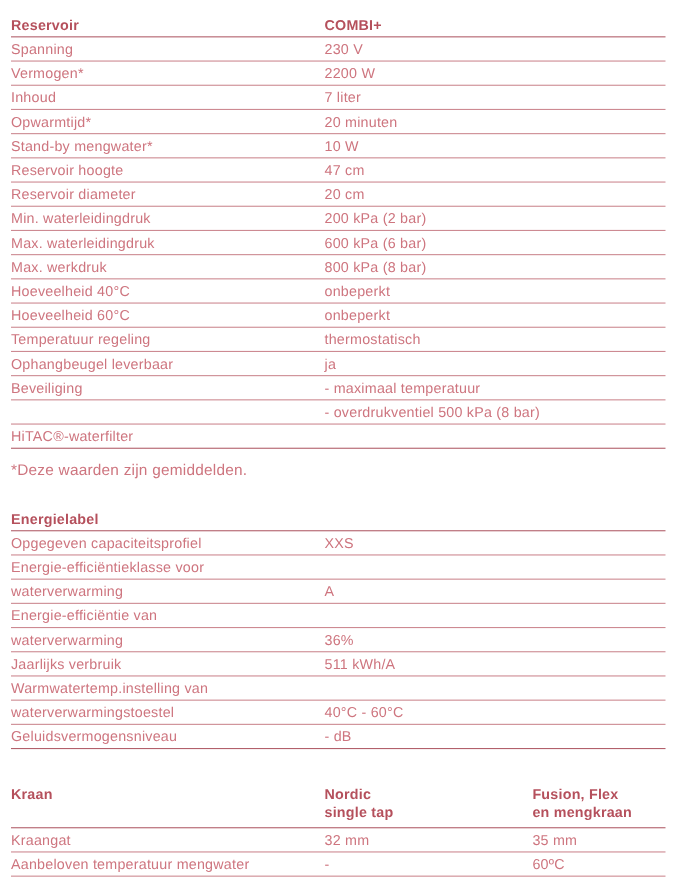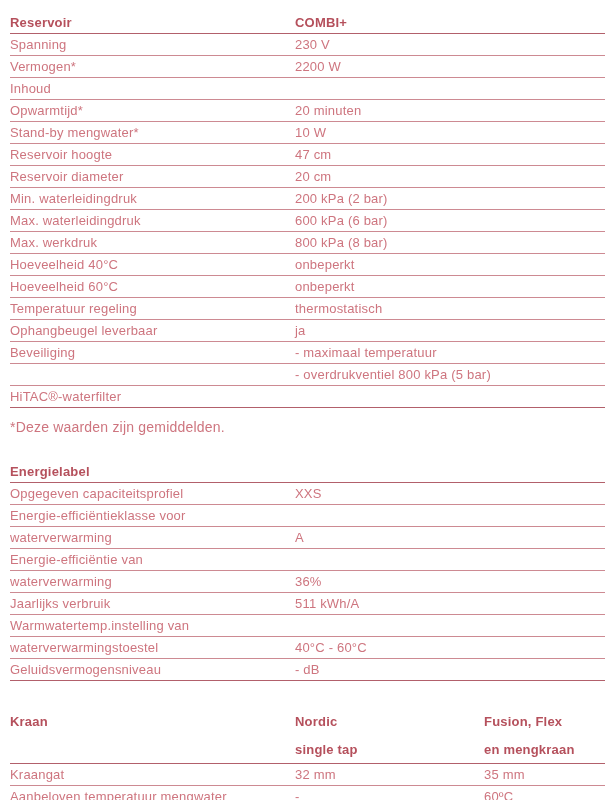--- a/index.html
+++ b/index.html
@@ -46,21 +46,21 @@
   .footnote{
     font-size:14px;
     letter-spacing:0.2px;
     margin-top:11px;
     color:var(--body);
   }
   .section-energy{margin-top:26px;}
   .section-kraan{margin-top:30px;}
   .t-head.tall{align-items:start;padding-bottom:6px;}
   .hline{display:block;}
-  .hline + .hline{margin-top:14px;}
+  .hline + .hline{margin-top:3px;}
 </style>
 </head>
 <body>
 
 <div class="page">
 
   <div class="table">
     <div class="t-row t-head">
       <div class="cell">Reservoir</div>
       <div class="cell">COMBI+</div>
@@ -69,20 +69,21 @@
         <div class="t-row">
           <div class="cell label">Spanning</div>
           <div class="cell value">230 V</div>
         </div>
         <div class="t-row">
           <div class="cell label">Vermogen*</div>
           <div class="cell value">2200 W</div>
         </div>
         <div class="t-row">
           <div class="cell label">Inhoud</div>
+          <div class="cell value">7 liter</div>
         </div>
         <div class="t-row">
           <div class="cell label">Opwarmtijd*</div>
           <div class="cell value">20 minuten</div>
         </div>
         <div class="t-row">
           <div class="cell label">Stand-by mengwater*</div>
           <div class="cell value">10 W</div>
         </div>
         <div class="t-row">
@@ -120,21 +121,21 @@
         <div class="t-row">
           <div class="cell label">Ophangbeugel leverbaar</div>
           <div class="cell value">ja</div>
         </div>
         <div class="t-row">
           <div class="cell label">Beveiliging</div>
           <div class="cell value">- maximaal temperatuur</div>
         </div>
         <div class="t-row">
           <div class="cell label"></div>
-          <div class="cell value">- overdrukventiel 800 kPa (5 bar)</div>
+          <div class="cell value">- overdrukventiel 500 kPa (8 bar)</div>
         </div>
         <div class="t-row">
           <div class="cell label">HiTAC®-waterfilter</div>
         </div>
       </div>
     <div class="footnote">*Deze waarden zijn gemiddelden.</div>
   </div>
 
   <div class="table section-energy">
     <div class="t-row t-head">

